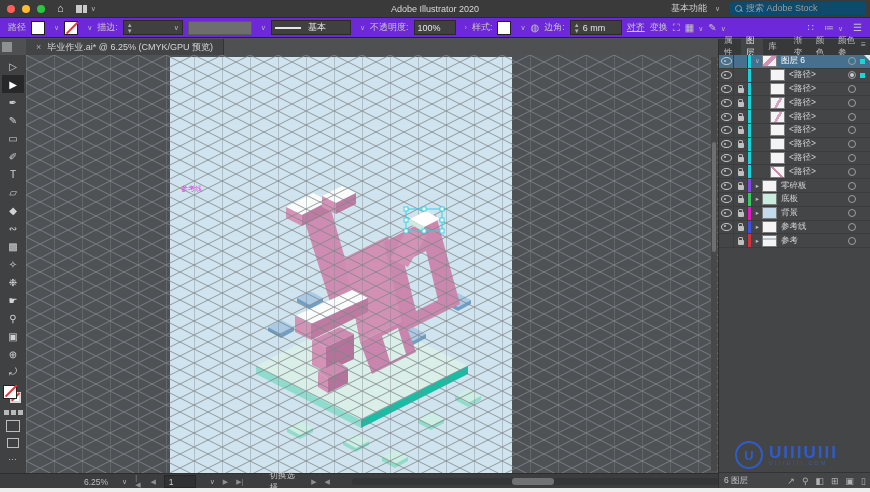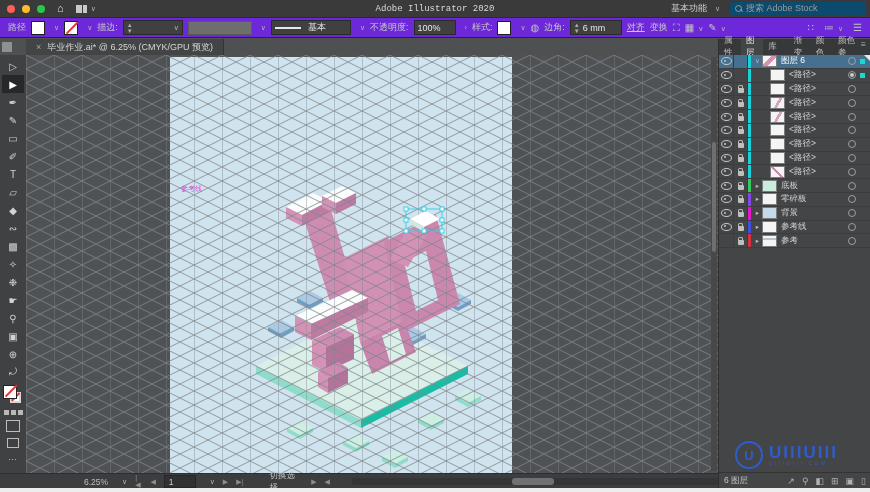--- a/index.html
+++ b/index.html
@@ -8,21 +8,21 @@
        background:#4f5254;-webkit-font-smoothing:antialiased;}
   
   #titlebar{position:absolute;left:0;top:0;width:870px;height:17px;background:#3a3a3a;
             border-bottom:1px solid #2a2a2a;display:flex;align-items:center;}
   .tl{width:8px;height:8px;border-radius:50%;margin-left:7px;}
   #home-icon{color:#d8d8d8;font-size:11px;margin-left:12px;line-height:17px;}
   .wsicon{display:inline-flex;gap:1px;margin-left:12px;}
   .wsicon i{display:block;width:4px;height:8px;background:#c9c9c9;}
   .wsicon i.b{width:6px;}
   .chev{color:#b5b5b5;font-size:7px;margin-left:4px;}
-  #win-title{position:absolute;left:0;right:0;text-align:center;color:#d9d9d9;font-size:9px;font-family:Liberation Mono, monospace;}
+  #win-title{position:absolute;left:0;right:0;text-align:center;color:#d9d9d9;font-size:9px;}
   #workspace-btn{position:absolute;right:150px;display:flex;align-items:center;gap:4px;color:#d2d2d2;}
   #stock-search{position:absolute;right:4px;width:136px;height:13px;background:#0c4a6e;border-radius:2px;
                 display:flex;align-items:center;color:#9b9b9b;}
   .mag{position:relative;width:7px;height:7px;margin:0 4px 0 5px;}
   .mag::before{content:"";position:absolute;left:0;top:0;width:5px;height:5px;border:1px solid #9b9b9b;border-radius:50%;}
   .mag::after{content:"";position:absolute;left:5px;top:5px;width:3px;height:1px;background:#9b9b9b;transform:rotate(45deg);}
   
   #controlbar{position:absolute;left:0;top:18px;width:870px;height:20px;background:#6d28d9;
               border-bottom:1px solid #252525;display:flex;align-items:center;gap:5px;padding-left:8px;box-sizing:border-box;color:#c8c8c8;}
   .sw{width:12px;height:12px;background:#fff;border:1px solid #1f1f1f;position:relative;}
@@ -477,37 +477,37 @@
           <span class="lname">&lt;路径&gt;</span>
           <div class="target"></div>
         </div>
         <div class="lrow">
           <div class="col-eye">
             <span class="eye"></span>
           </div>
           <div class="col-lock">
             <span class="lock"></span>
           </div>
+          <div class="cbar" style="background: rgb(133, 70, 232);"></div>
+          <div class="larrow">▸</div>
+          <div class="lthumb"></div>
+          <span class="lname">零碎板</span>
+          <div class="target"></div>
+        </div>
+        <div class="lrow">
+          <div class="col-eye">
+            <span class="eye"></span>
+          </div>
+          <div class="col-lock">
+            <span class="lock"></span>
+          </div>
           <div class="cbar" style="background: rgb(53, 201, 94);"></div>
           <div class="larrow">▸</div>
           <div class="lthumb t-mint"></div>
           <span class="lname">底板</span>
-          <div class="target"></div>
-        </div>
-        <div class="lrow">
-          <div class="col-eye">
-            <span class="eye"></span>
-          </div>
-          <div class="col-lock">
-            <span class="lock"></span>
-          </div>
-          <div class="cbar" style="background: rgb(133, 70, 232);"></div>
-          <div class="larrow">▸</div>
-          <div class="lthumb"></div>
-          <span class="lname">零碎板</span>
           <div class="target"></div>
         </div>
         <div class="lrow">
           <div class="col-eye">
             <span class="eye"></span>
           </div>
           <div class="col-lock">
             <span class="lock"></span>
           </div>
           <div class="cbar" style="background: rgb(227, 24, 200);"></div>

